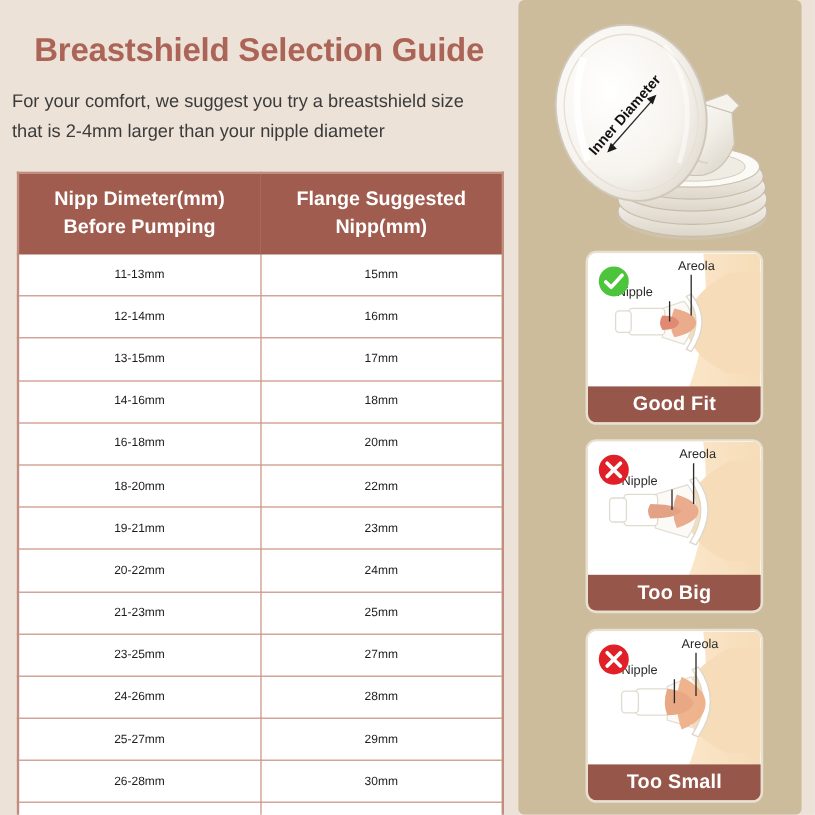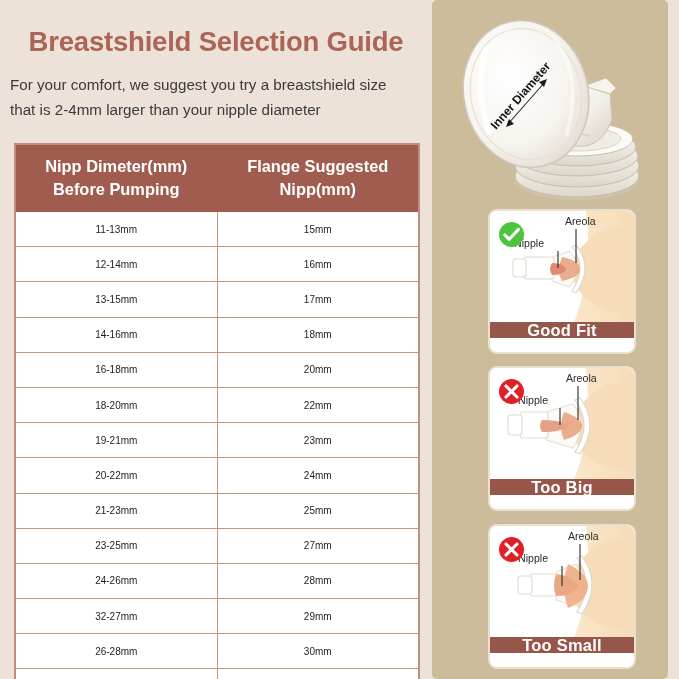--- a/index.html
+++ b/index.html
@@ -148,23 +148,23 @@
     left: 8px;
     top: 10px;
     width: 27px;
     height: 27px;
   }
   .status-icon svg { display: block; }
 
   .card-label {
     position: absolute;
     left: 0;
-    bottom: 14px;
+    bottom: 0;
     width: 144px;
-    height: 16px;
+    height: 30px;
     background: #97564a;
     color: #ffffff;
     font-size: 16.5px;
     font-weight: bold;
     display: flex;
     align-items: center;
     justify-content: center;
     letter-spacing: 0.2px;
   }
 
@@ -255,21 +255,21 @@
           </tr>
           <tr>
             <td>23-25mm</td>
             <td>27mm</td>
           </tr>
           <tr>
             <td>24-26mm</td>
             <td>28mm</td>
           </tr>
           <tr>
-            <td>32-27mm</td>
+            <td>25-27mm</td>
             <td>29mm</td>
           </tr>
           <tr>
             <td>26-28mm</td>
             <td>30mm</td>
           </tr>
           <tr>
             <td>27-29mm</td>
             <td>31mm</td>
           </tr>

